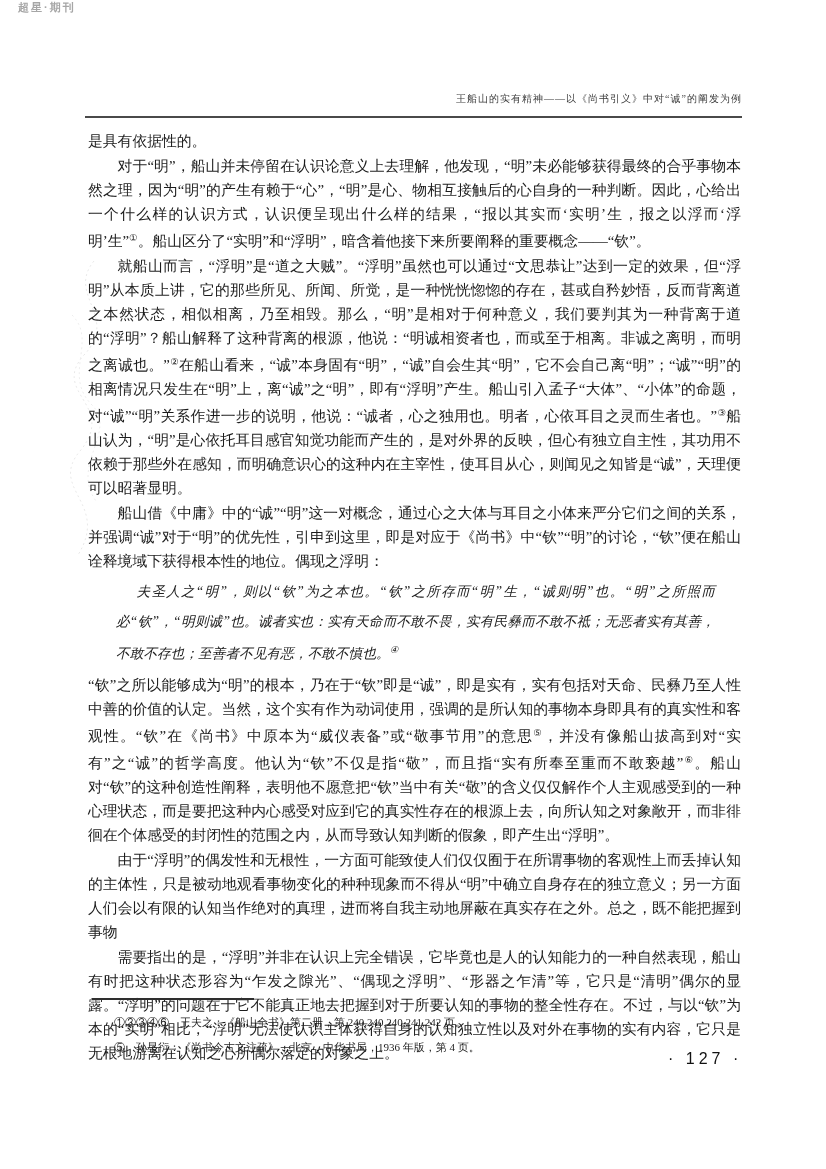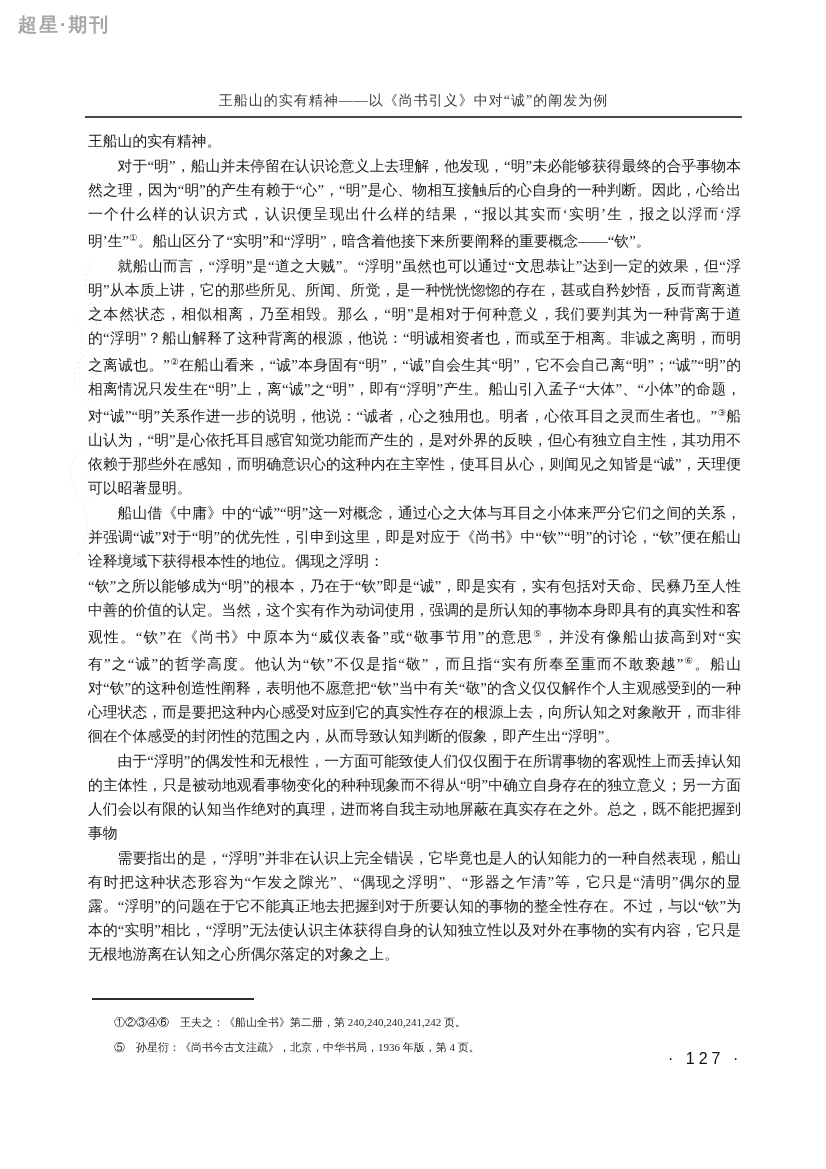--- a/index.html
+++ b/index.html
@@ -2,27 +2,27 @@
 <html><head>
 <meta charset="utf-8">
 <style>
   html, body { margin:0; padding:0; background:#ffffff; }
   .page {
     position:relative; width:826px; height:1169px;
     background:#ffffff; overflow:hidden; color:#1b1b1b;
     font-family:"Liberation Serif","DejaVu Serif",serif;
   }
   .brand {
-    position:absolute; left:18px; top:12px;
+    position:absolute; left:18px; top:0;
     font-family:"Liberation Sans","DejaVu Sans",sans-serif;
-    font-size:19px; letter-spacing:2px; color:#a6a6a6; font-weight:600;
+    font-size:11px; letter-spacing:2px; color:#a6a6a6; font-weight:600;
   }
   .running-title {
     position:absolute; left:85px; top:92px; width:657px;
-    text-align:center; font-size:14px; letter-spacing:1px; color:#3c3c3c;
+    text-align:right; font-size:10px; letter-spacing:1px; color:#3c3c3c;
   }
   .header-rule {
     position:absolute; left:85px; top:116px; width:657px; height:0;
     border-top:2px solid #4a4a4a;
   }
   .watermark { position:absolute; left:32px; top:255px; opacity:.8; }
   .content {
     position:absolute; left:88px; top:129px; width:653px;
     text-align:justify; font-size:14.8px; line-height:24px; color:#1c1c1c;
   }
@@ -57,24 +57,25 @@
 
   <div class="running-title">王船山的实有精神——以《尚书引义》中对“诚”的阐发为例</div>
   <div class="header-rule"></div>
 
   <svg class="watermark" width="110" height="310" viewBox="0 0 110 310">
     <path d="M62 6 C34 40, 88 62, 52 100 C18 138, 86 150, 48 196 C16 234, 78 248, 46 300" fill="none" stroke="#e3e3e3" stroke-width="1" stroke-dasharray="2 3"></path>
     <path d="M40 60 C66 86, 30 120, 60 150 C86 176, 38 210, 64 246" fill="none" stroke="#e9e9e9" stroke-width="1" stroke-dasharray="2 3"></path>
   </svg>
 
   <div class="content">
-    <p>王船山的实有精神。</p>
+    <p>是具有依据性的。</p>
     <p class="indent">对于“明”，船山并未停留在认识论意义上去理解，他发现，“明”未必能够获得最终的合乎事物本然之理，因为“明”的产生有赖于“心”，“明”是心、物相互接触后的心自身的一种判断。因此，心给出一个什么样的认识方式，认识便呈现出什么样的结果，“报以其实而‘实明’生，报之以浮而‘浮明’生”<sup>①</sup>。船山区分了“实明”和“浮明”，暗含着他接下来所要阐释的重要概念——“钦”。</p>
     <p class="indent">就船山而言，“浮明”是“道之大贼”。“浮明”虽然也可以通过“文思恭让”达到一定的效果，但“浮明”从本质上讲，它的那些所见、所闻、所觉，是一种恍恍惚惚的存在，甚或自矜妙悟，反而背离道之本然状态，相似相离，乃至相毁。那么，“明”是相对于何种意义，我们要判其为一种背离于道的“浮明”？船山解释了这种背离的根源，他说：“明诚相资者也，而或至于相离。非诚之离明，而明之离诚也。”<sup>②</sup>在船山看来，“诚”本身固有“明”，“诚”自会生其“明”，它不会自己离“明”；“诚”“明”的相离情况只发生在“明”上，离“诚”之“明”，即有“浮明”产生。船山引入孟子“大体”、“小体”的命题，对“诚”“明”关系作进一步的说明，他说：“诚者，心之独用也。明者，心依耳目之灵而生者也。”<sup>③</sup>船山认为，“明”是心依托耳目感官知觉功能而产生的，是对外界的反映，但心有独立自主性，其功用不依赖于那些外在感知，而明确意识心的这种内在主宰性，使耳目从心，则闻见之知皆是“诚”，天理便可以昭著显明。</p>
     <p class="indent">船山借《中庸》中的“诚”“明”这一对概念，通过心之大体与耳目之小体来严分它们之间的关系，并强调“诚”对于“明”的优先性，引申到这里，即是对应于《尚书》中“钦”“明”的讨论，“钦”便在船山诠释境域下获得根本性的地位。偶现之浮明：</p>
+    <blockquote class="quote">夫圣人之“明”，则以“钦”为之本也。“钦”之所存而“明”生，“诚则明”也。“明”之所照而必“钦”，“明则诚”也。诚者实也：实有天命而不敢不畏，实有民彝而不敢不祗；无恶者实有其善，不敢不存也；至善者不见有恶，不敢不慎也。<sup>④</sup></blockquote>
     <p>“钦”之所以能够成为“明”的根本，乃在于“钦”即是“诚”，即是实有，实有包括对天命、民彝乃至人性中善的价值的认定。当然，这个实有作为动词使用，强调的是所认知的事物本身即具有的真实性和客观性。“钦”在《尚书》中原本为“威仪表备”或“敬事节用”的意思<sup>⑤</sup>，并没有像船山拔高到对“实有”之“诚”的哲学高度。他认为“钦”不仅是指“敬”，而且指“实有所奉至重而不敢亵越”<sup>⑥</sup>。船山对“钦”的这种创造性阐释，表明他不愿意把“钦”当中有关“敬”的含义仅仅解作个人主观感受到的一种心理状态，而是要把这种内心感受对应到它的真实性存在的根源上去，向所认知之对象敞开，而非徘徊在个体感受的封闭性的范围之内，从而导致认知判断的假象，即产生出“浮明”。</p>
     <p class="indent">由于“浮明”的偶发性和无根性，一方面可能致使人们仅仅囿于在所谓事物的客观性上而丢掉认知的主体性，只是被动地观看事物变化的种种现象而不得从“明”中确立自身存在的独立意义；另一方面人们会以有限的认知当作绝对的真理，进而将自我主动地屏蔽在真实存在之外。总之，既不能把握到事物</p>
     <p class="indent">需要指出的是，“浮明”并非在认识上完全错误，它毕竟也是人的认知能力的一种自然表现，船山有时把这种状态形容为“乍发之隙光”、“偶现之浮明”、“形器之乍清”等，它只是“清明”偶尔的显露。“浮明”的问题在于它不能真正地去把握到对于所要认知的事物的整全性存在。不过，与以“钦”为本的“实明”相比，“浮明”无法使认识主体获得自身的认知独立性以及对外在事物的实有内容，它只是无根地游离在认知之心所偶尔落定的对象之上。</p>
   </div>
 
   <div class="footnote-rule"></div>
   <div class="footnotes">
     <div>①②③④⑥　王夫之：《船山全书》第二册，第 240,240,240,241,242 页。</div>
     <div>⑤　孙星衍：《尚书今古文注疏》，北京，中华书局，1936 年版，第 4 页。</div>
   </div>

